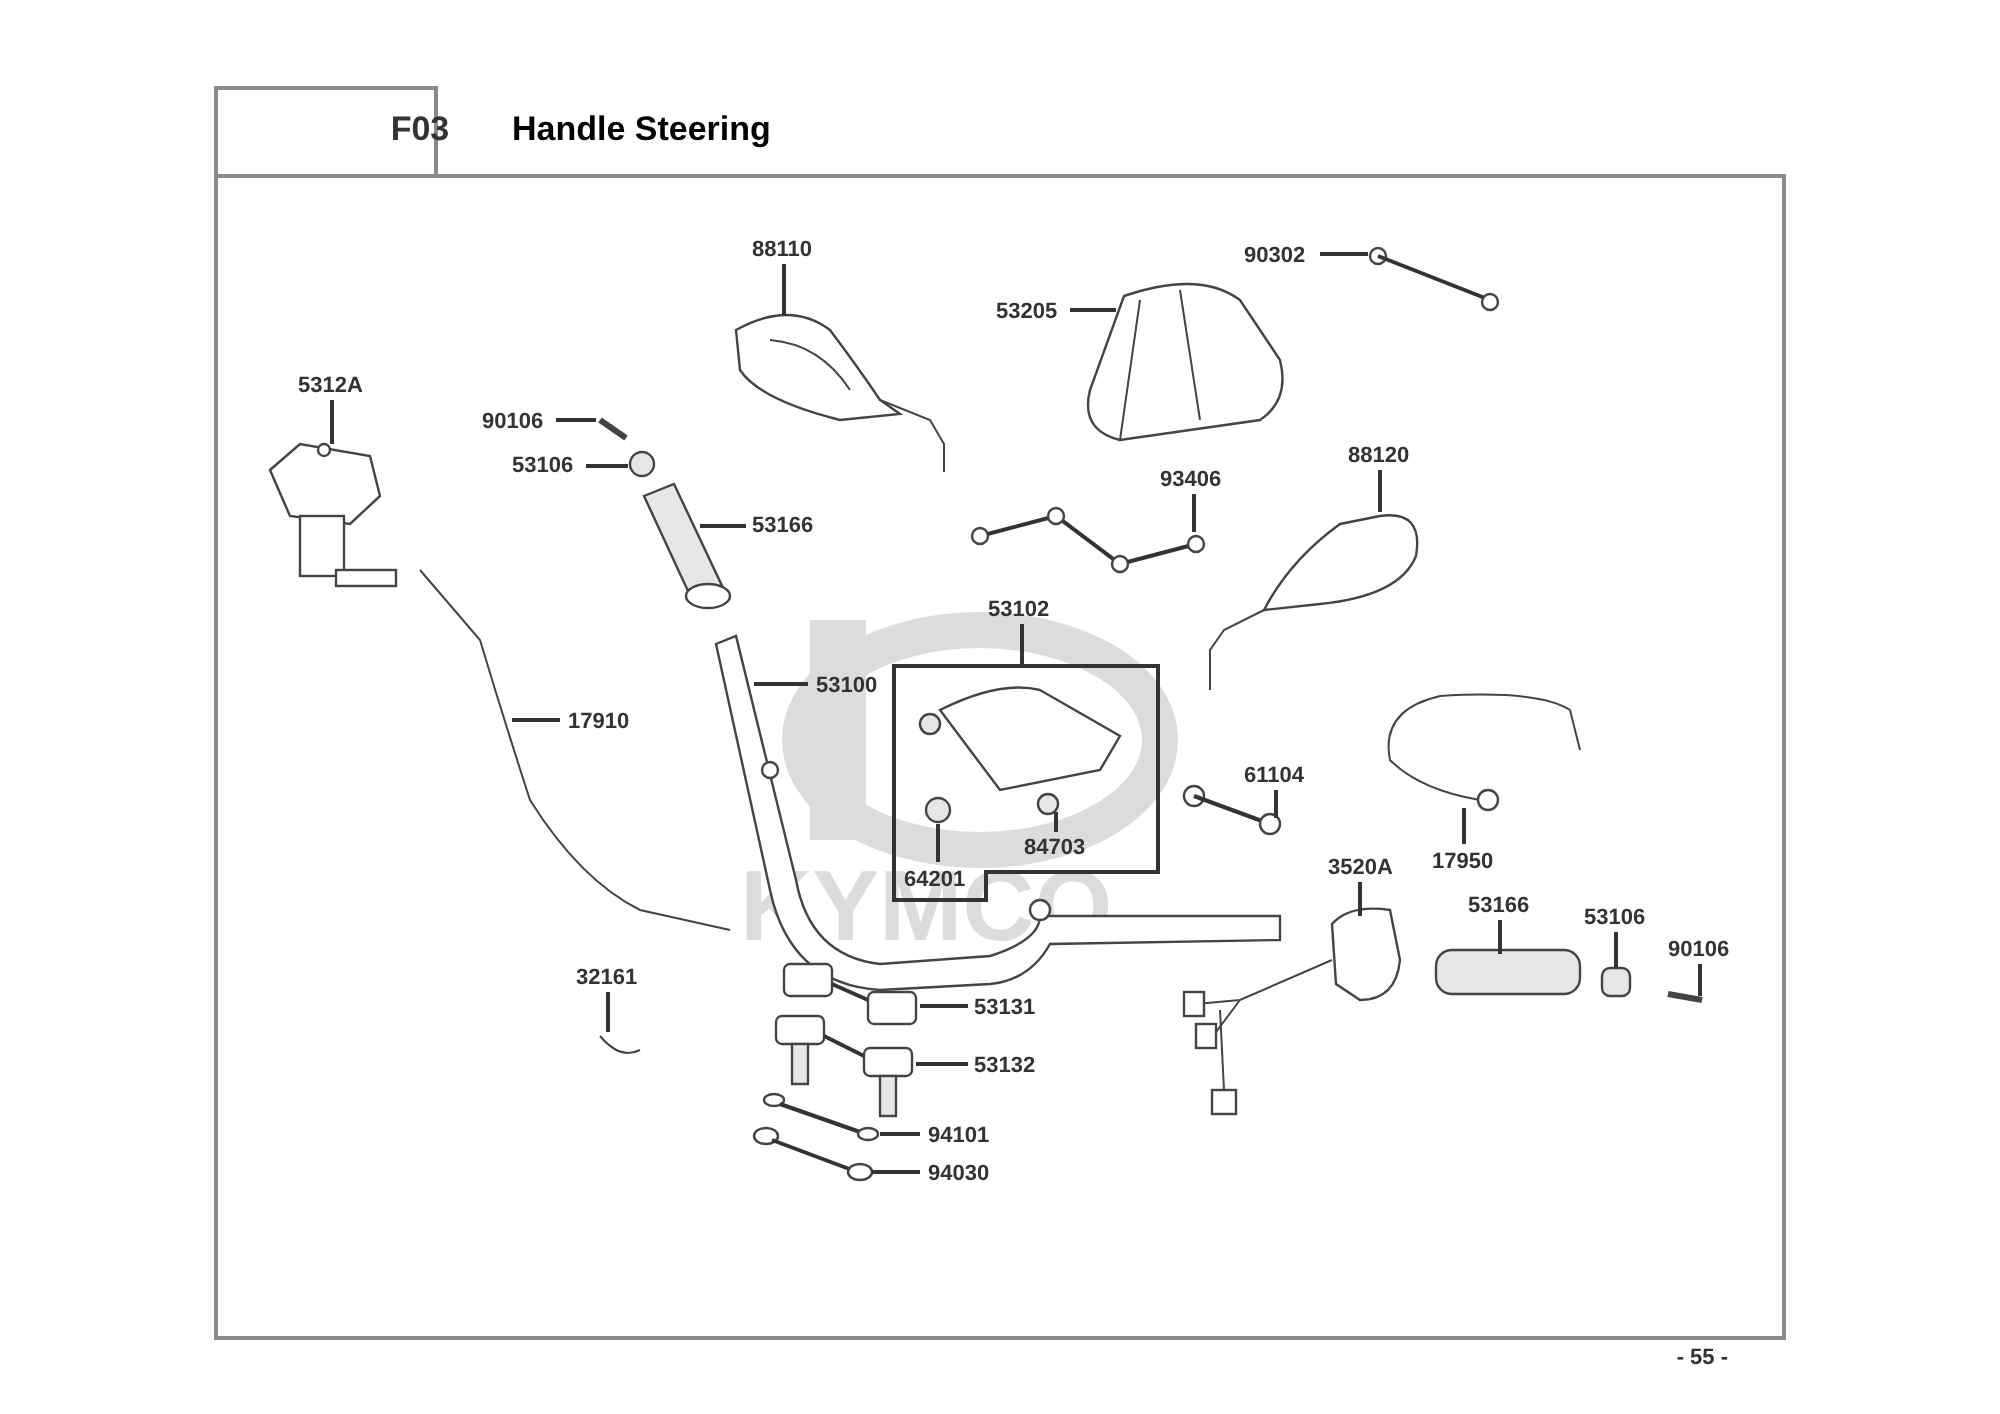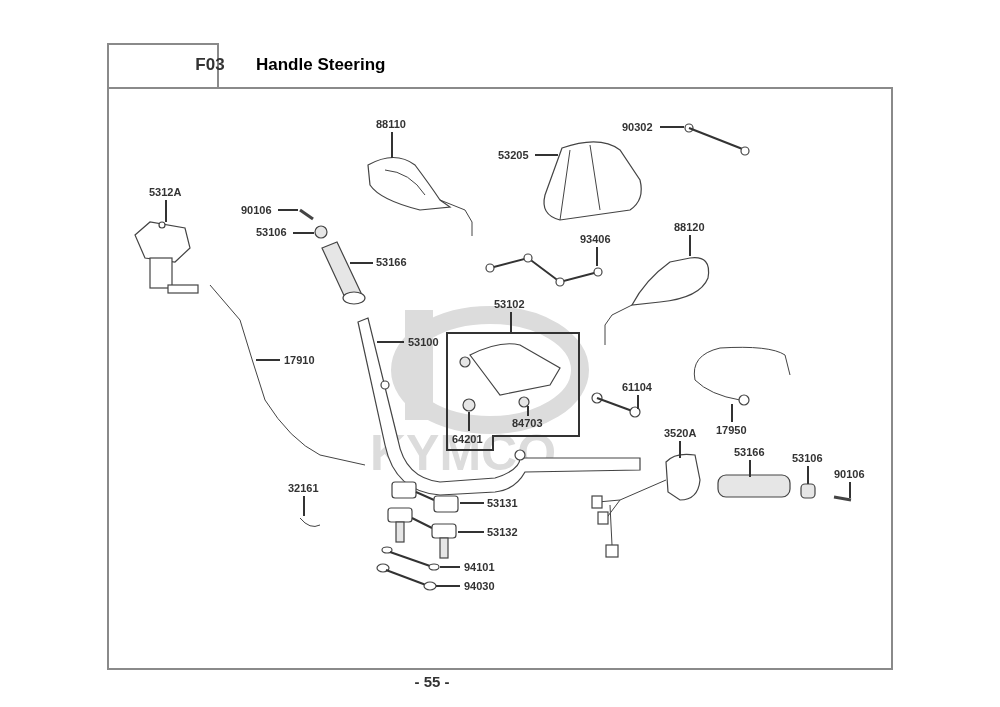--- a/index.html
+++ b/index.html
@@ -1,21 +1,21 @@
 <!DOCTYPE html>
 <html><head>
 <meta charset="utf-8">
 <style>
   html, body { margin:0; padding:0; background:#ffffff; }
   body { width:1000px; height:707px; position:relative; overflow:hidden; font-family:"Liberation Sans", sans-serif; }
   .frame-top { position:absolute; left:107px; top:87px; width:786px; height:583px; border:2px solid #8a8a8a; border-top:2px solid #8a8a8a; box-sizing:border-box; }
   .code-box { position:absolute; left:107px; top:43px; width:112px; height:46px; border:2px solid #8a8a8a; border-bottom:none; box-sizing:border-box; }
   .code-text { position:absolute; left:107px; top:43px; width:112px; height:44px; display:flex; align-items:center; justify-content:center; font-weight:bold; font-size:17px; color:#333;margin-left:47px; }
   .title-text { position:absolute; left:256px; top:55px; font-weight:bold; font-size:17px; color:#000000; }
-  .page-num { position:absolute; left:0; width:864px; top:673px; text-align:center; font-weight:bold; font-size:15px; color:#333; }
+  .page-num { position:absolute; left:0; width:864px; top:673px; text-align:right; font-weight:bold; font-size:11px; color:#333; }
   svg.diagram { position:absolute; left:0; top:0; }
   .lbl { font-family:"Liberation Sans", sans-serif; font-weight:bold; font-size:11px; fill:#333; }
   .lead { stroke:#333; stroke-width:2; fill:none; }
   .part { stroke:#444; stroke-width:1.2; fill:#fff; }
   .partg { stroke:#444; stroke-width:1.2; fill:#e6e6e6; }
   .thin { stroke:#444; stroke-width:1; fill:none; }
   .wm { fill:#dcdcdc; }
 </style>
 </head>
 <body>

